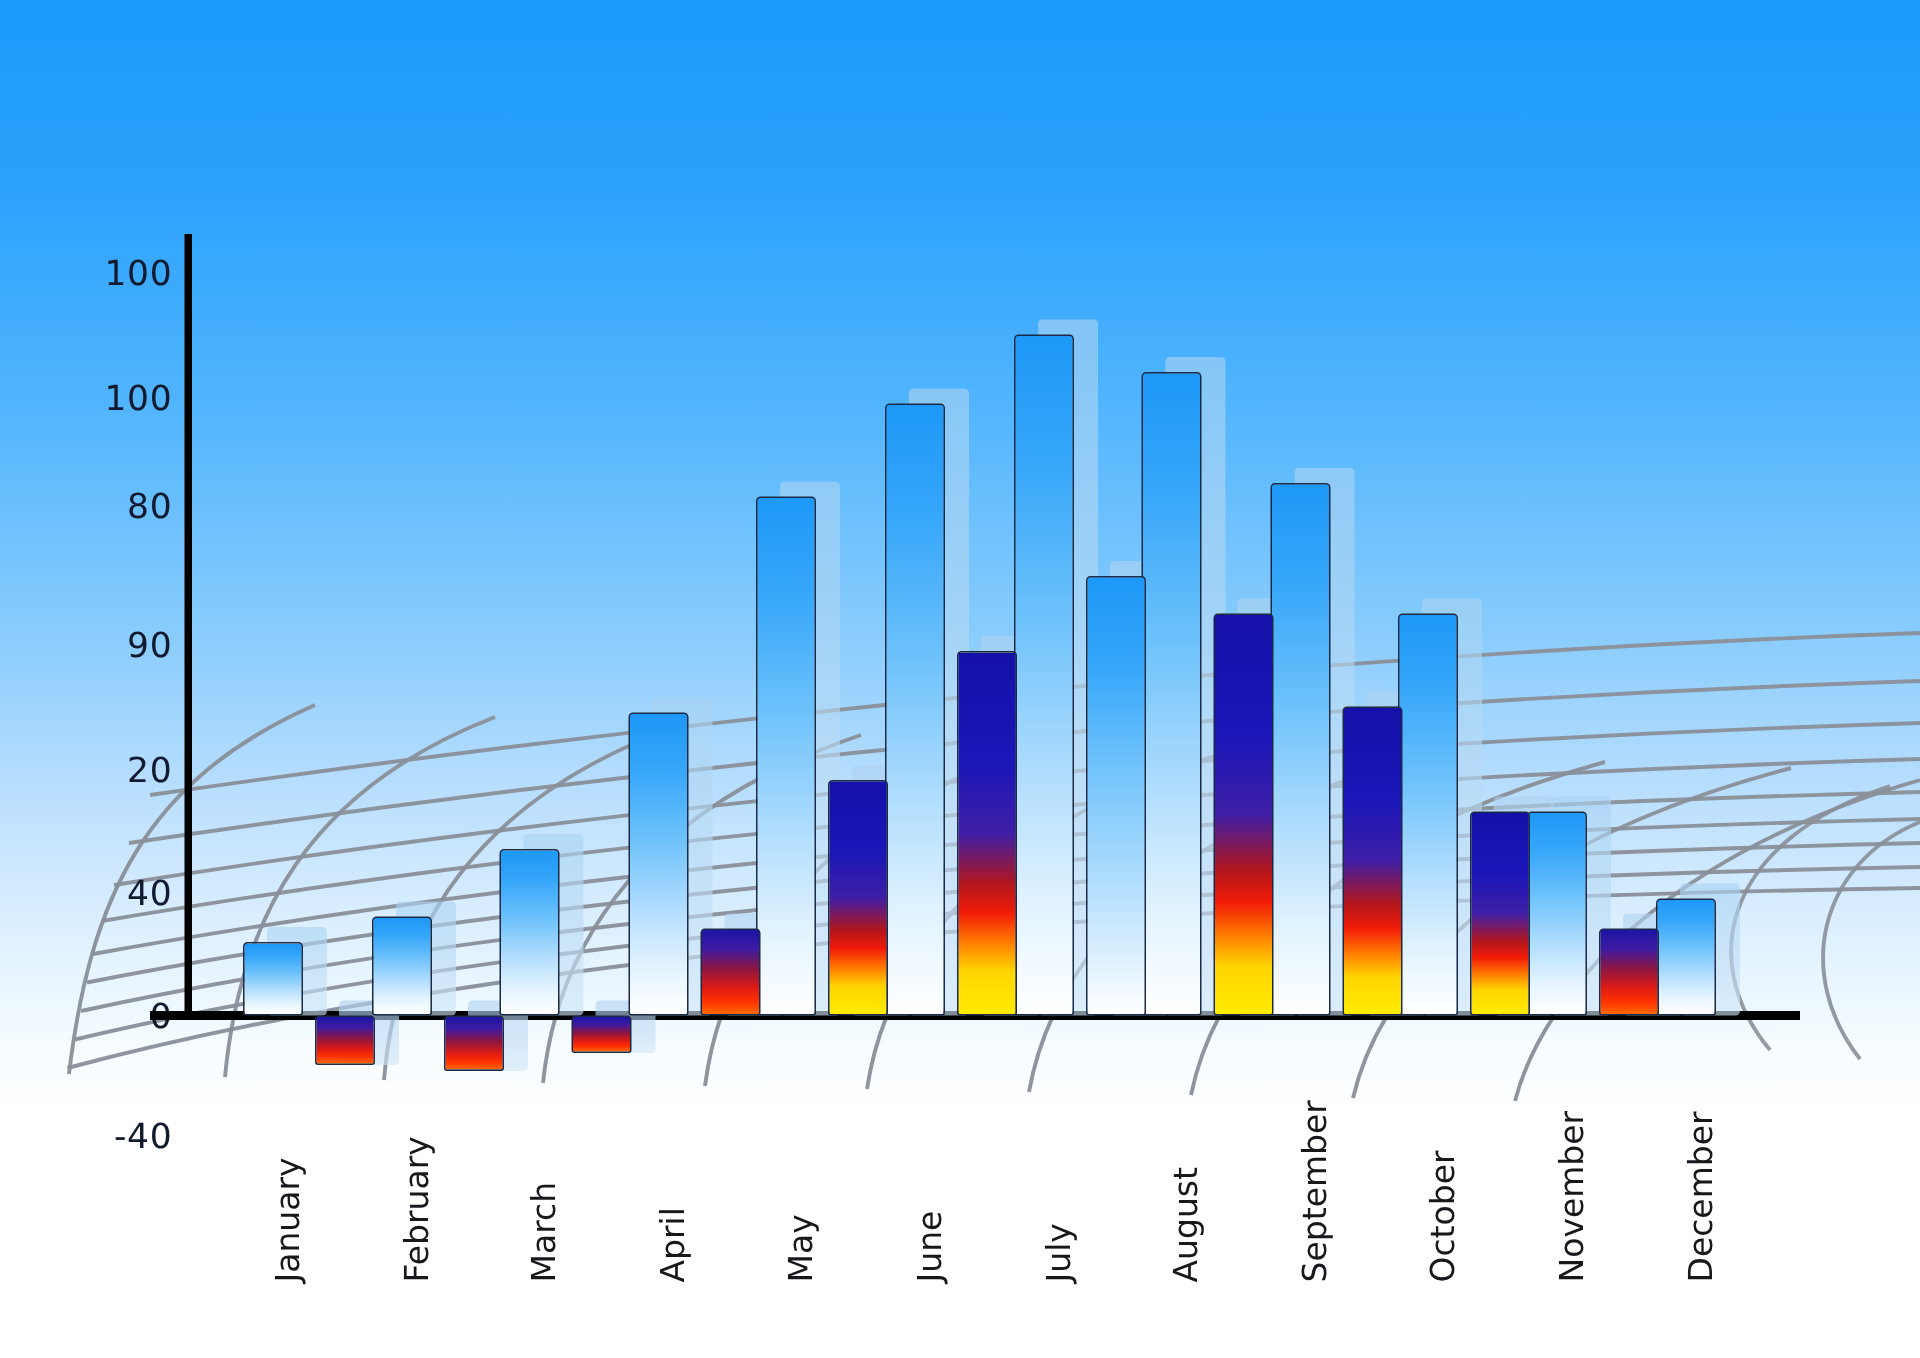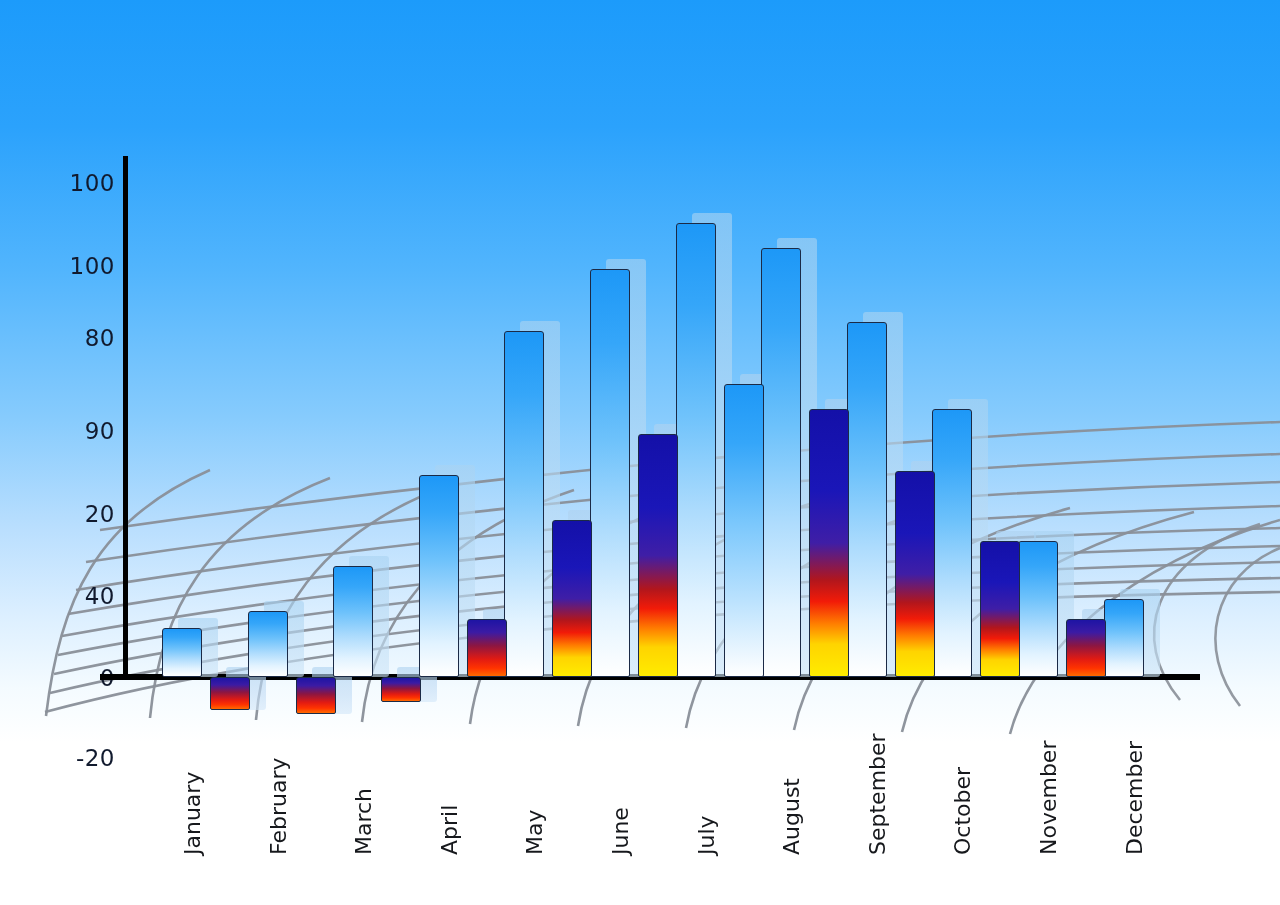--- a/index.html
+++ b/index.html
@@ -181,21 +181,21 @@
   <div id="plot">
 
     <div id="yticks">
       <div class="ytick" style="top:170px">100</div>
       <div class="ytick" style="top:253px">100</div>
       <div class="ytick" style="top:325px">80</div>
       <div class="ytick" style="top:418px">90</div>
       <div class="ytick" style="top:501px">20</div>
       <div class="ytick" style="top:583px">40</div>
       <div class="ytick" style="top:665px">0</div>
-      <div class="ytick" style="top:745px">-20</div>
+      <div class="ytick" style="top:745px">-40</div>
     </div>
 
     <div id="bars">
         <div class="bar shadow s1sh" style="left: 178px; top: 617.5px; width: 40px; height: 59.5px; z-index: 2;"></div>
         <div class="bar front s1" title="January: 12" style="left: 162px; top: 627.5px; width: 40px; height: 49.5px; z-index: 5;"></div>
         <div class="bar shadow s2sh" style="left: 226px; top: 667px; width: 40px; height: 43px; z-index: 2;"></div>
         <div class="bar front s2short" title="January: -8" style="left: 210px; top: 677px; width: 40px; height: 33px; z-index: 6;"></div>
         <div class="bar shadow s1sh" style="left: 263.6px; top: 601px; width: 40px; height: 76px; z-index: 2;"></div>
         <div class="bar front s1" title="February: 16" style="left: 247.6px; top: 611px; width: 40px; height: 66px; z-index: 5;"></div>
         <div class="bar shadow s2sh" style="left: 311.6px; top: 667px; width: 40px; height: 47.125px; z-index: 2;"></div>

